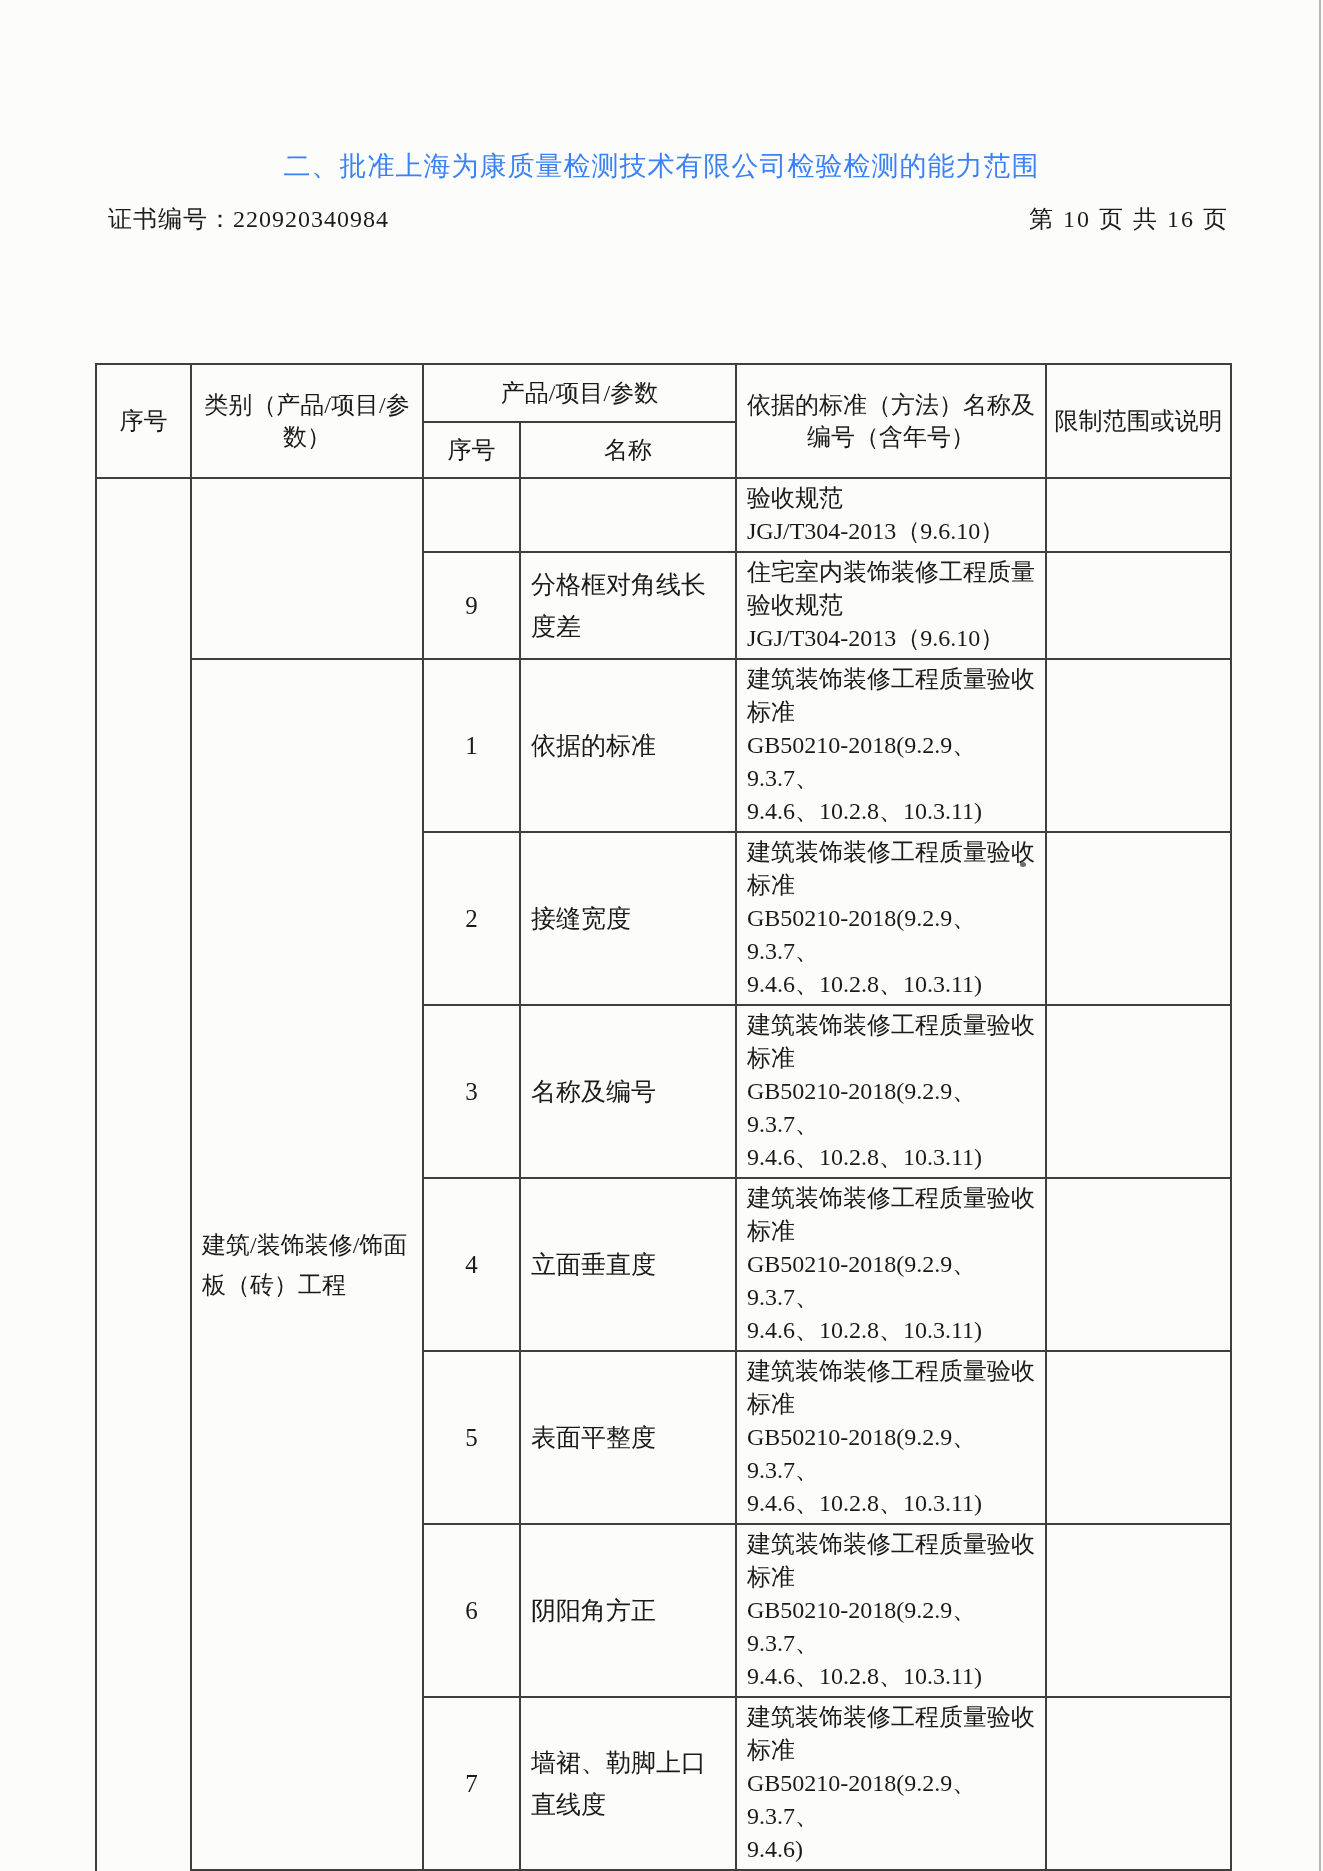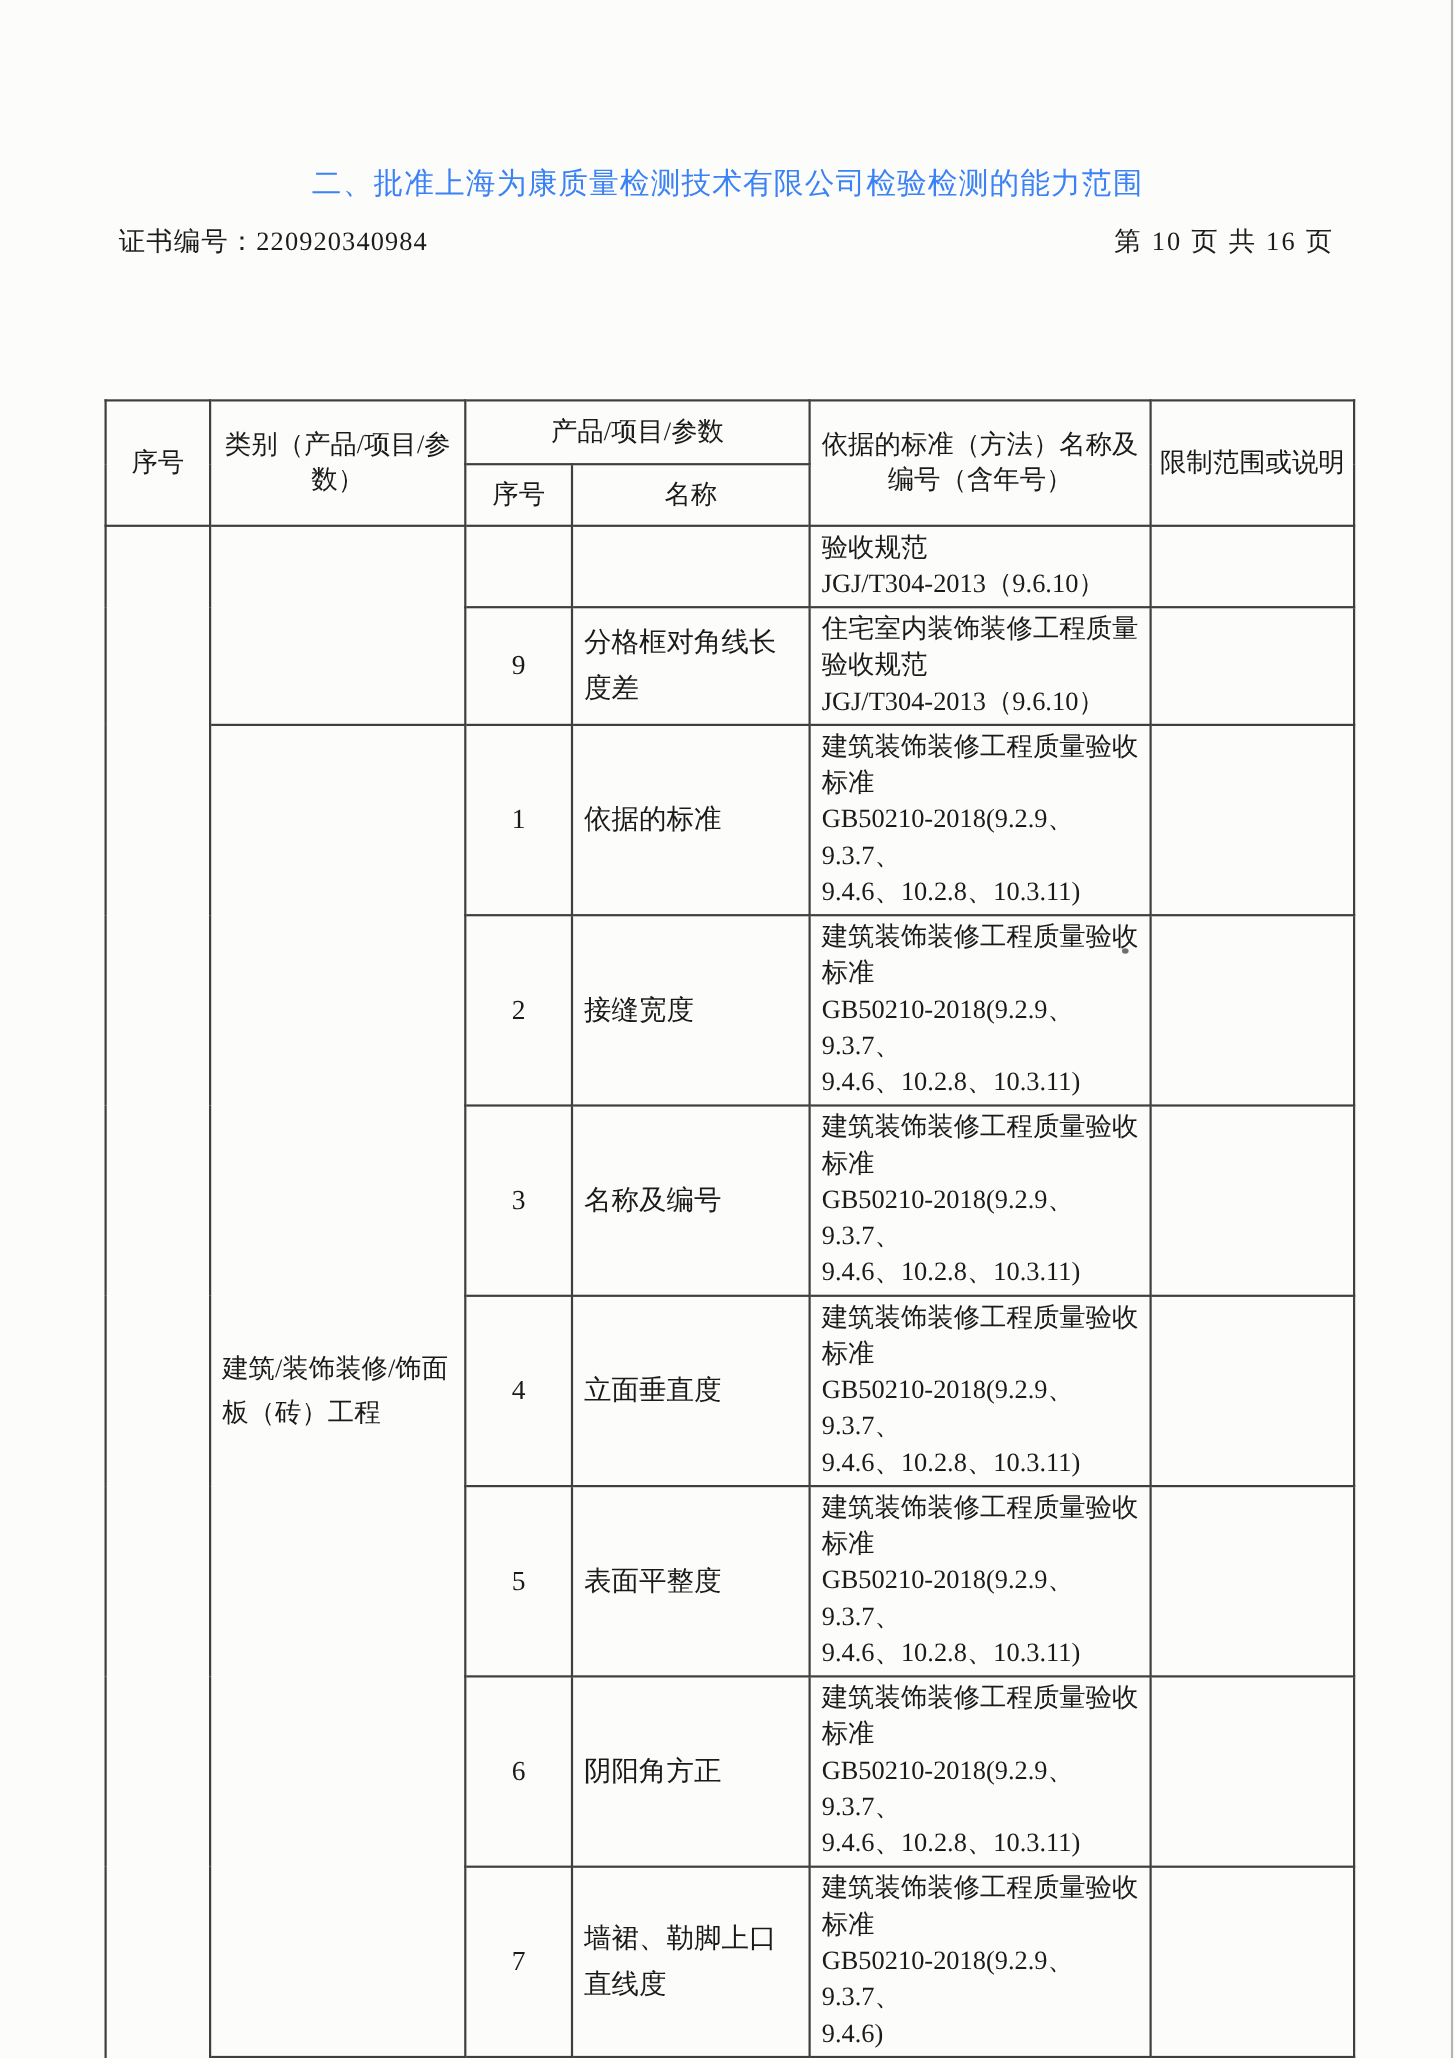--- a/index.html
+++ b/index.html
@@ -27,21 +27,21 @@
   .meta-cert {
     position: absolute;
     top: 203px;
     left: 108px;
     font-size: 24px;
     letter-spacing: 1px;
   }
   .meta-page {
     position: absolute;
     top: 203px;
-    right: 110px;
+    right: 94px;
     font-size: 24px;
     letter-spacing: 2px;
   }
   .address {
     position: absolute;
     top: 307px;
     left: 100px;
     font-size: 23px;
     letter-spacing: 1px;
   }

